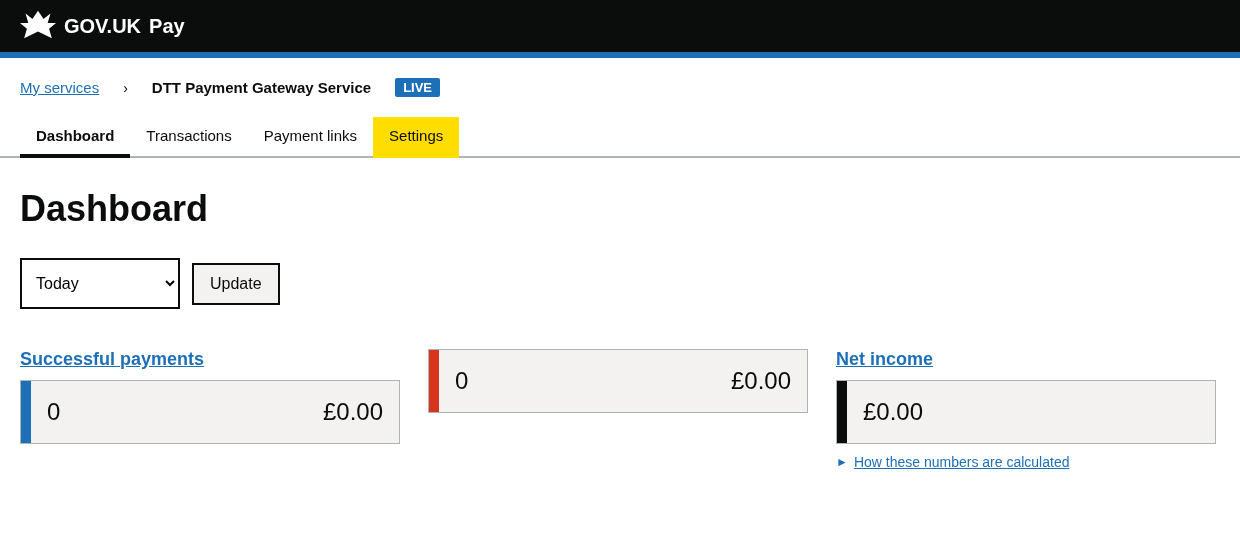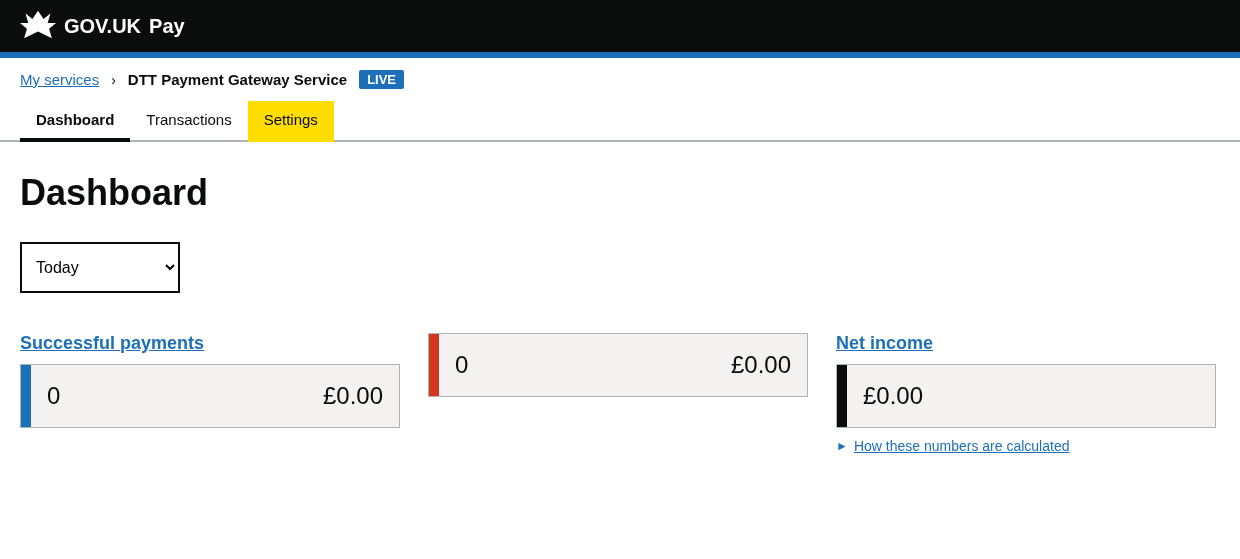--- a/index.html
+++ b/index.html
@@ -40,25 +40,25 @@
     }
 
     
     .blue-bar {
       background: #1d70b8;
       height: 6px;
     }
 
     
     .breadcrumb {
-      padding: 12px 20px;
+      padding: 20px 20px;
       font-size: 15px;
       display: flex;
       align-items: center;
-      gap: 12px;
+      gap: 24px;
     }
     .breadcrumb a {
       color: #1d70b8;
       text-decoration: underline;
     }
     .breadcrumb-separator {
       color: #0b0c0c;
       font-size: 14px;
     }
     .breadcrumb-current {
@@ -223,34 +223,36 @@
 <div class="breadcrumb">
   <a href="#">My services</a>
   <span class="breadcrumb-separator">›</span>
   <span class="breadcrumb-current">DTT Payment Gateway Service</span>
   <span class="live-badge">LIVE</span>
 </div>
 
 <div class="tabs-container">
   <a class="tab active" href="#">Dashboard</a>
   <a class="tab" href="#">Transactions</a>
+  <a class="tab" href="#">Payment links</a>
   <a class="tab settings-tab" href="#">Settings</a>
 </div>
 
 <main class="main-content">
 
   <h1 class="page-title">Dashboard</h1>
 
   <div class="filter-row">
     <select class="period-select">
       <option>Today</option>
       <option>Yesterday</option>
       <option>Last 7 days</option>
       <option>Last 30 days</option>
     </select>
+    <button class="update-button">Update</button>
   </div>
 
   <div class="stats-row">
 
     <div class="stat-card">
       <a class="stat-link" href="#">Successful payments</a>
       <div class="stat-box">
         <div class="stat-bar blue"></div>
         <div class="stat-values">
           <span class="stat-count">0</span>

